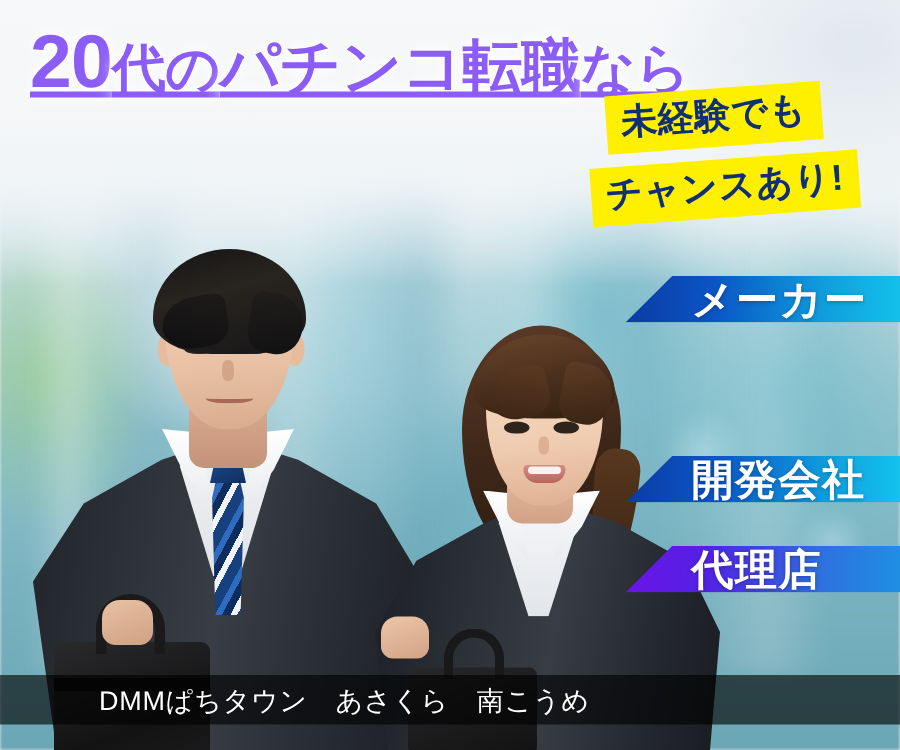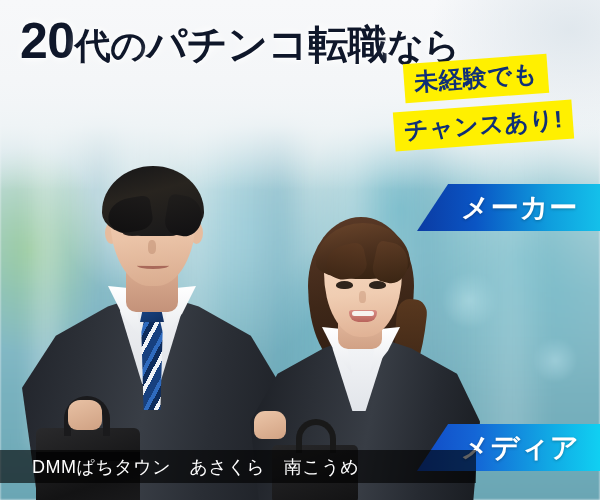--- a/index.html
+++ b/index.html
@@ -228,24 +228,25 @@
     border:6px solid #191919;border-bottom:none;border-radius:22px 22px 0 0;
   }
   .woman .hand{
     position:absolute;left:4px;top:196px;width:32px;height:28px;
     background:linear-gradient(160deg,#ecc6a9,#d2a384);border-radius:11px 11px 8px 8px;
   }
 
   
   .headline{
     position:absolute;left:20px;top:16px;
-    color:#0f172a;
+    color:#8b5cf6;
     font-size:42px;font-weight:700;letter-spacing:-.5px;line-height:1;
     white-space:nowrap;
     text-shadow:0 0 7px rgba(255,255,255,.95),0 0 14px rgba(255,255,255,.85),0 1px 0 rgba(255,255,255,.9);
+    text-decoration:underline;
   }
   .headline .big{font-size:50px;}
   .headline .mid{font-size:40px;}
   .headline .sm{font-size:36px;}
 
   
   .logo{
     position:absolute;left:20px;top:78px;
     font-size:62px;font-weight:700;font-style:italic;line-height:1;
     letter-spacing:1px;white-space:nowrap;
@@ -271,41 +272,41 @@
     padding:7px 10px 8px 10px;
     white-space:nowrap;
     letter-spacing:.5px;
   }
   .badge-1{left:404px;top:59px;transform:rotate(-4.2deg);}
   .badge-2{left:394px;top:106px;transform:rotate(-4.2deg);}
 
   
   .cat-list{position:absolute;left:0;top:0;width:600px;height:500px;}
   .cat{
-    position:absolute;right:0;width:183px;height:47px;
+    position:absolute;right:0;width:183px;height:31px;
     clip-path:polygon(17% 0%, 100% 0%, 100% 100%, 0% 100%);
     display:flex;align-items:center;
     padding-left:44px;
     color:#ffffff;
     font-size:28px;font-weight:700;letter-spacing:1px;
     white-space:nowrap;
     text-shadow:0 1px 3px rgba(0,0,0,.28);
   }
   .cat-0{top:184px;background:linear-gradient(90deg,#0b3ba3 0%,#0a55c4 32%,#0f9ddd 72%,#14c0ea 100%);}
   .cat-1{top:244px;background:linear-gradient(90deg,#4a10e4 0%,#4a2ae0 30%,#2f7ee0 68%,#22b9ea 100%);}
   .cat-2{top:304px;background:linear-gradient(90deg,#0b3ba3 0%,#0b58c8 34%,#0f9ede 74%,#14c2ec 100%);}
   .cat-3{top:364px;background:linear-gradient(90deg,#6a14e8 0%,#5322e4 30%,#2e6fdd 70%,#1f8fe4 100%);}
   .cat-4{top:424px;background:linear-gradient(90deg,#1149c4 0%,#1466d6 32%,#11a8e4 72%,#10d0f2 100%);}
 
   
   .credit{
-    position:absolute;left:0;top:450px;width:476px;height:33px;
+    position:absolute;left:0;top:450px;width:600px;height:33px;
     background:rgba(0,0,0,.62);
     display:flex;align-items:center;
-    padding-left:32px;
+    padding-left:66px;
     color:#ffffff;
     font-size:18px;letter-spacing:.5px;
     white-space:nowrap;
   }
 </style>
 </head>
 <body>
 
 <div class="banner">
 
@@ -367,22 +368,25 @@
   </div>
 
 
   <div class="badge badge-1">未経験でも</div>
   <div class="badge badge-2">チャンスあり!</div>
 
   <div class="cat-list">
     <div class="cat cat-0">
       <span>メーカー</span>
     </div>
-    <div class="cat cat-4">
-      <span>メディア</span>
+    <div class="cat cat-2">
+      <span>開発会社</span>
+    </div>
+    <div class="cat cat-3">
+      <span>代理店</span>
     </div>
   </div>
 
   <div class="credit">
     <span>DMMぱちタウン　あさくら　南こうめ</span>
   </div>
 
 </div>
 
 </body></html>

